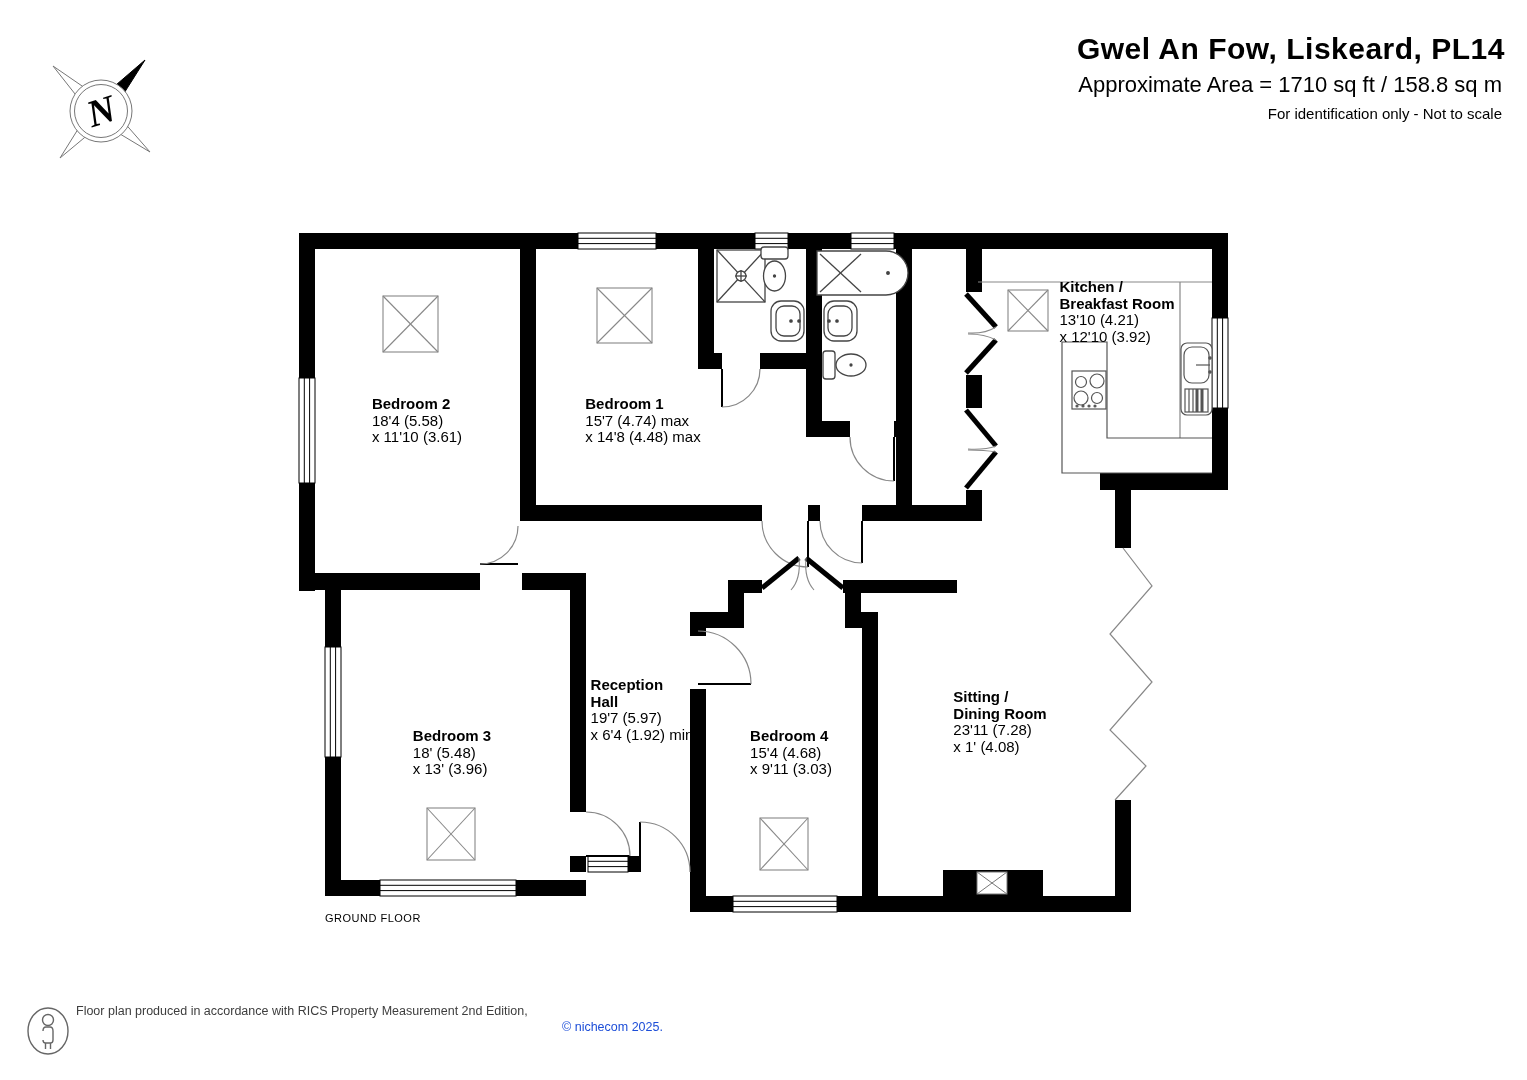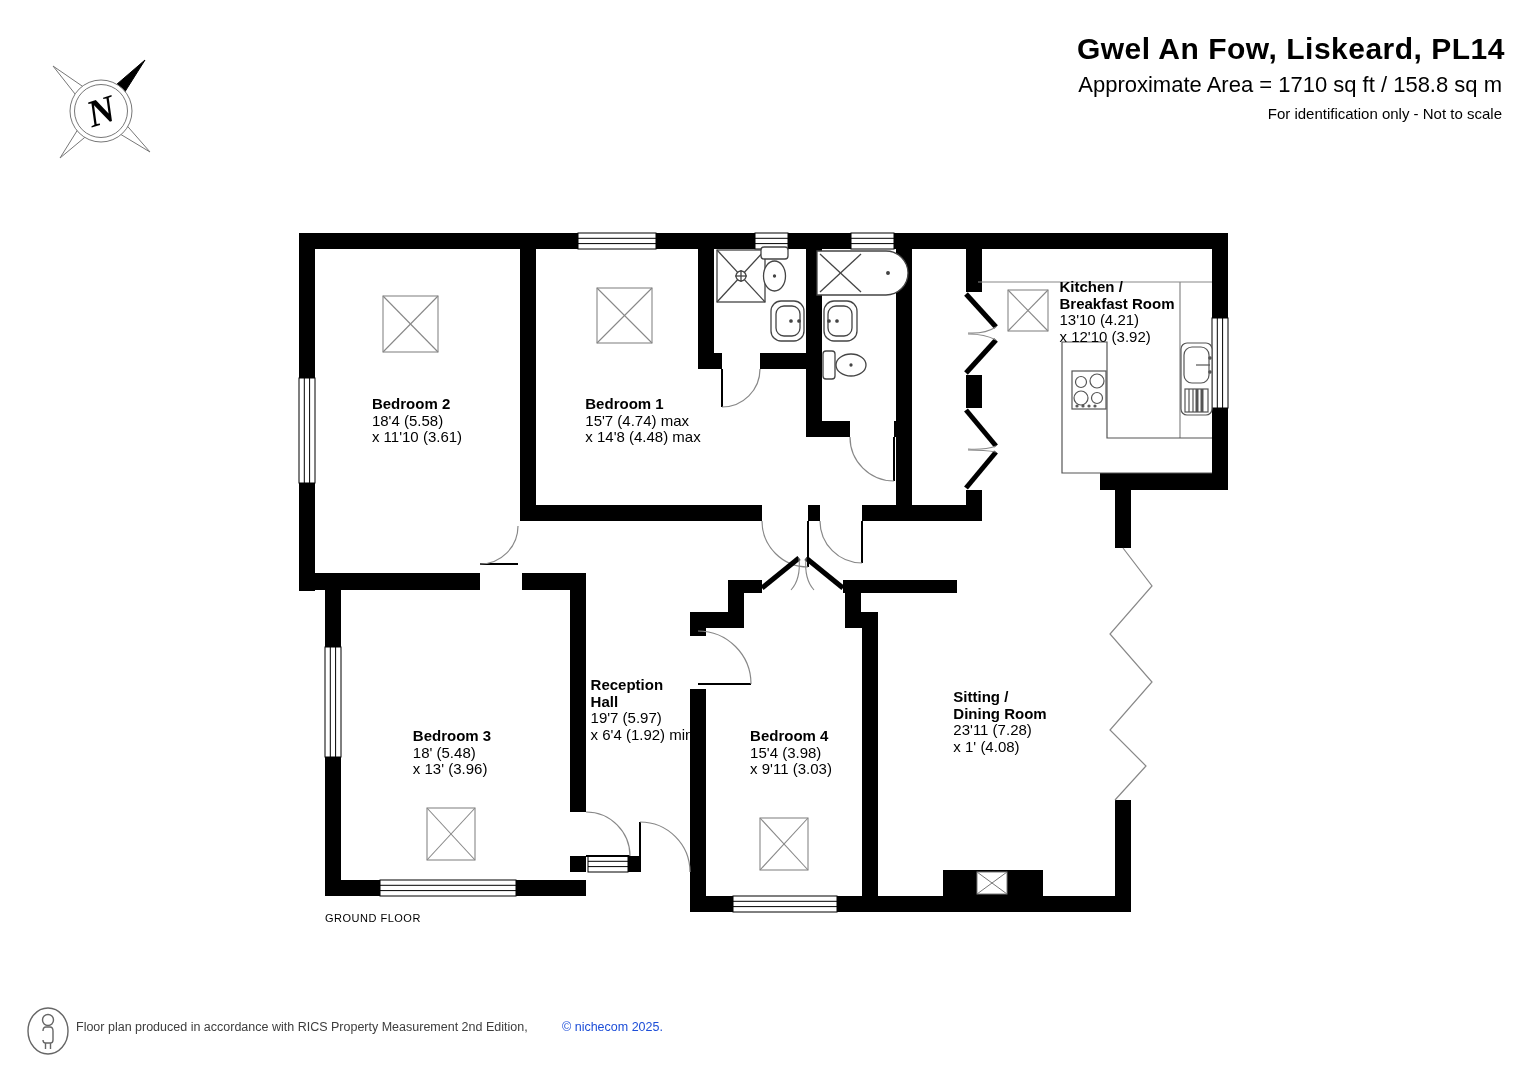--- a/index.html
+++ b/index.html
@@ -25,21 +25,20 @@
   }
   .room-label .rname{font-weight:bold;display:block;}
   .room-label .rdim{display:block;}
   .floor-label{
     position:absolute;left:325px;top:912px;font-size:11px;font-weight:normal;
     letter-spacing:0.5px;
   }
   .footer-lines{
     position:absolute;left:76px;top:1004px;font-size:12.5px;line-height:15.5px;
     color:#3d3d3d;
-    margin-top:16px;
   }
   .footer-copyright{
     position:absolute;left:562px;top:1020px;font-size:12.5px;color:#1d4ed8;
   }
 </style>
 </head>
 <body>
 
 <div class="hdr-title">Gwel An Fow, Liskeard, PL14</div>
 <div class="hdr-area">Approximate Area = 1710 sq ft / 158.8 sq m</div>
@@ -368,21 +367,21 @@
       <span class="rdim">x 13' (3.96)</span>
     </div>
     <div class="room-label" style="left: 642px; top: 710px;">
       <span class="rname">Reception</span>
       <span class="rname">Hall</span>
       <span class="rdim">19'7 (5.97)</span>
       <span class="rdim">x 6'4 (1.92) min</span>
     </div>
     <div class="room-label" style="left: 791px; top: 753px;">
       <span class="rname">Bedroom 4</span>
-      <span class="rdim">15'4 (3.98)</span>
+      <span class="rdim">15'4 (4.68)</span>
       <span class="rdim">x 9'11 (3.03)</span>
     </div>
     <div class="room-label" style="left: 1000px; top: 722px;">
       <span class="rname">Sitting /</span>
       <span class="rname">Dining Room</span>
       <span class="rdim">23'11 (7.28)</span>
       <span class="rdim">x 1' (4.08)</span>
     </div>
   </div>
 

